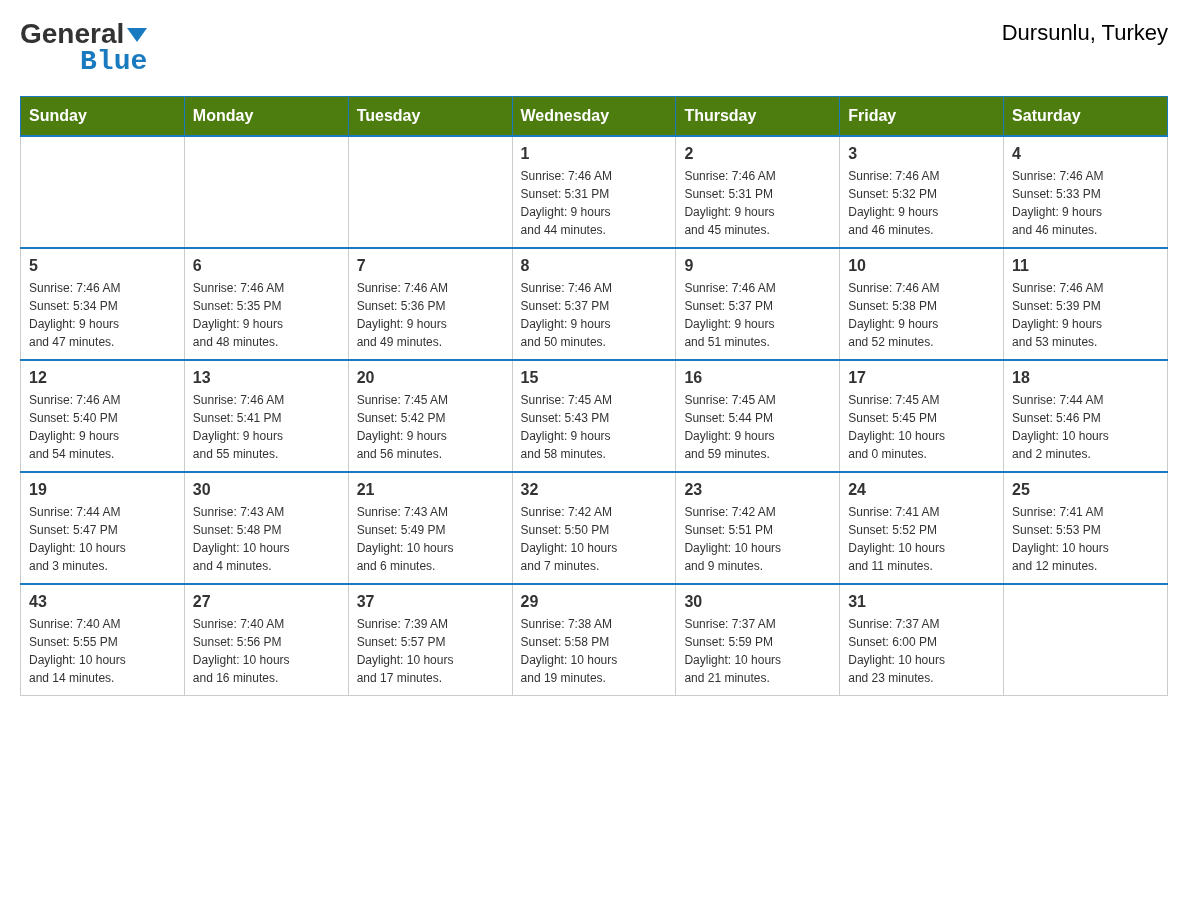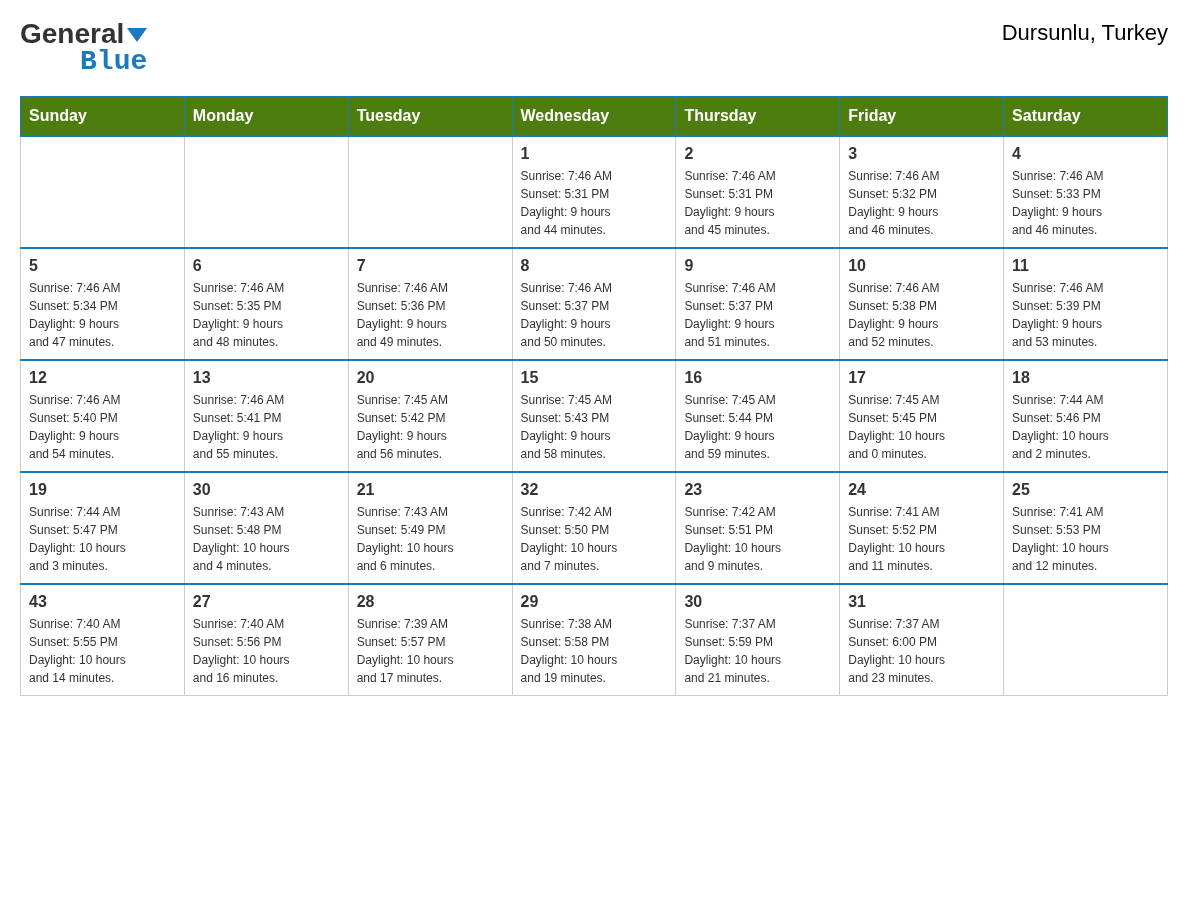--- a/index.html
+++ b/index.html
@@ -243,21 +243,21 @@
       <tr>
         <td>
           <span class="day-num">43</span>
           <div class="day-info">Sunrise: 7:40 AM<br>Sunset: 5:55 PM<br>Daylight: 10 hours<br>and 14 minutes.</div>
         </td>
         <td>
           <span class="day-num">27</span>
           <div class="day-info">Sunrise: 7:40 AM<br>Sunset: 5:56 PM<br>Daylight: 10 hours<br>and 16 minutes.</div>
         </td>
         <td>
-          <span class="day-num">28</span>
+          <span class="day-num">37</span>
           <div class="day-info">Sunrise: 7:39 AM<br>Sunset: 5:57 PM<br>Daylight: 10 hours<br>and 17 minutes.</div>
         </td>
         <td>
           <span class="day-num">29</span>
           <div class="day-info">Sunrise: 7:38 AM<br>Sunset: 5:58 PM<br>Daylight: 10 hours<br>and 19 minutes.</div>
         </td>
         <td>
           <span class="day-num">30</span>
           <div class="day-info">Sunrise: 7:37 AM<br>Sunset: 5:59 PM<br>Daylight: 10 hours<br>and 21 minutes.</div>
         </td>

